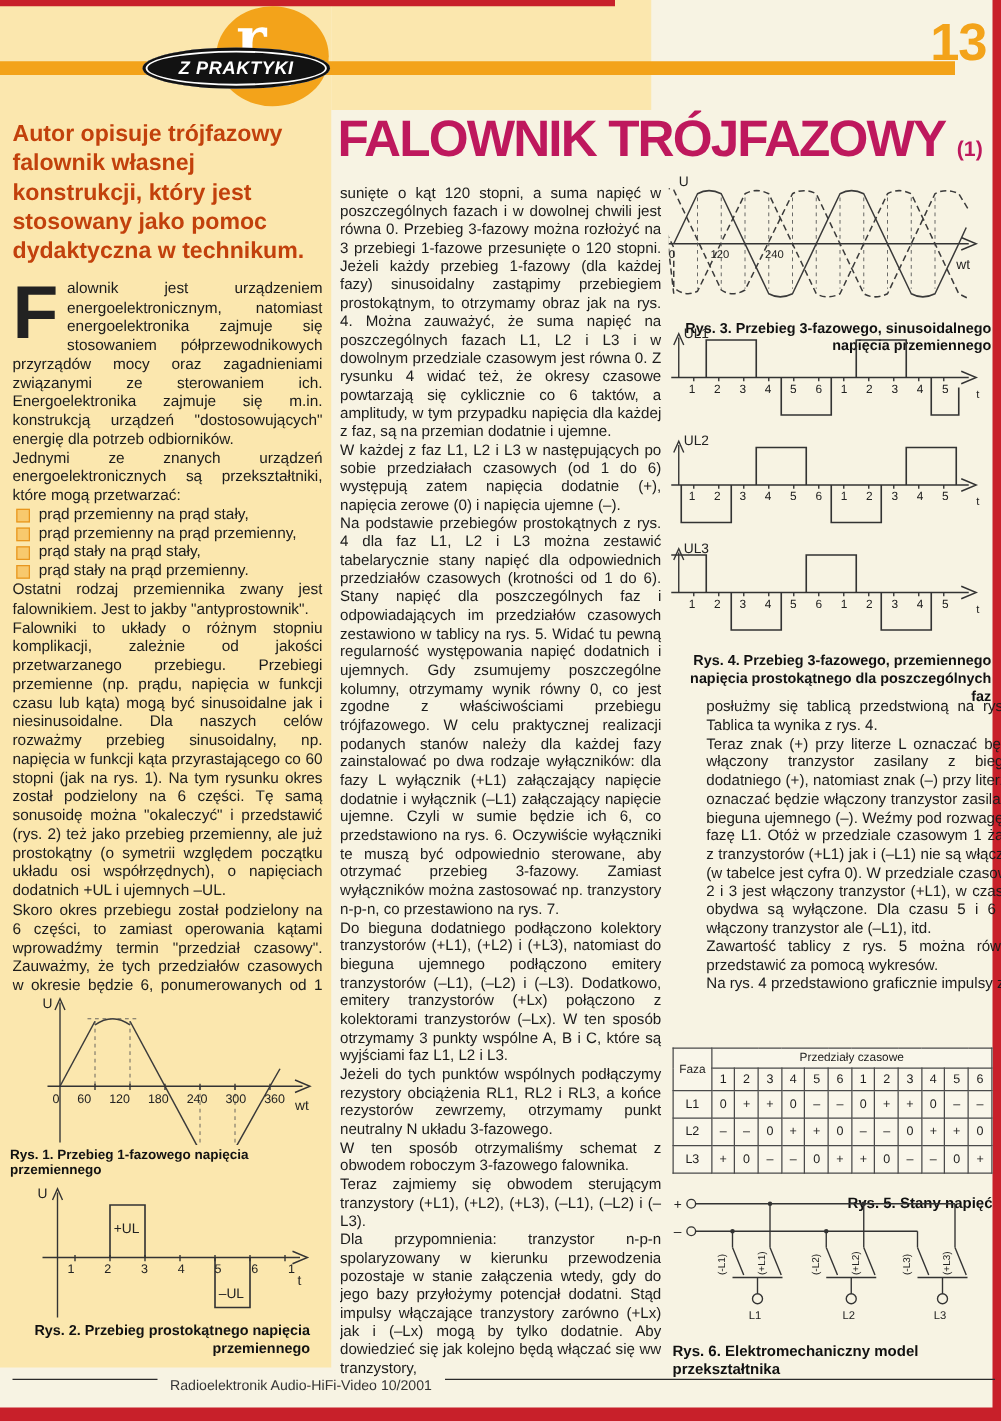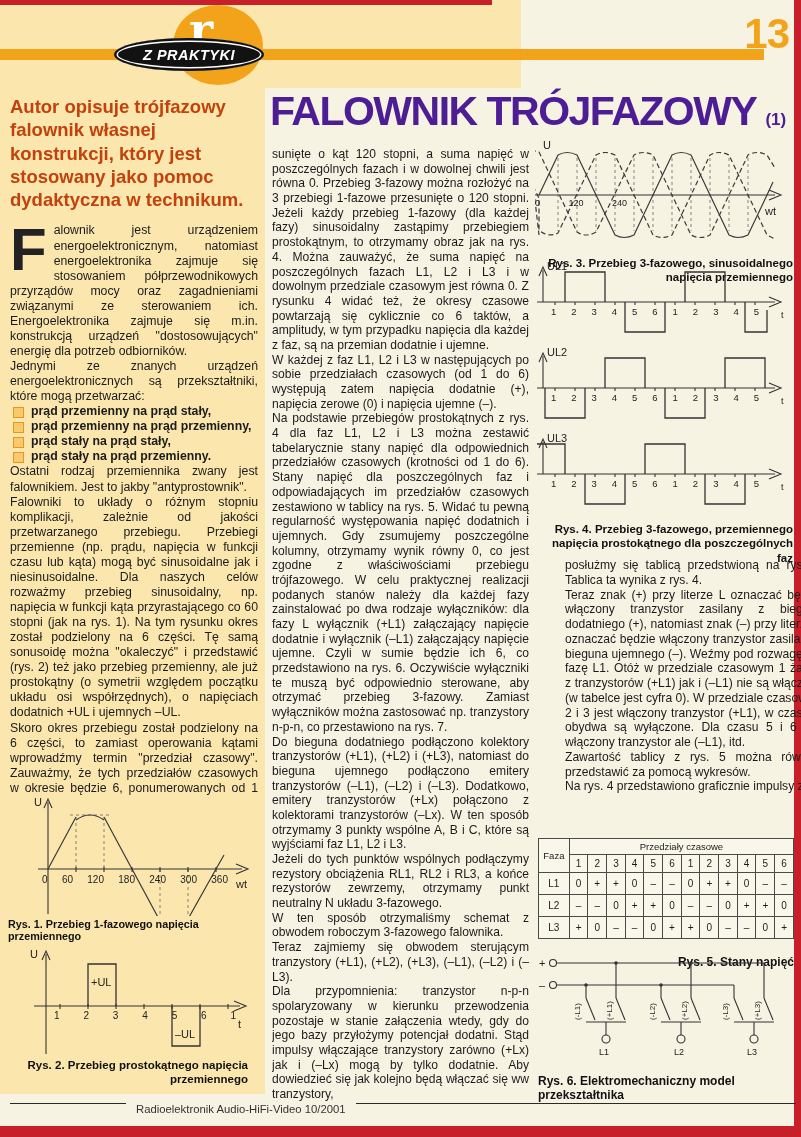--- a/index.html
+++ b/index.html
@@ -20,33 +20,33 @@
   .logo-r{position:absolute;left:16px;top:-2px;font:bold 46px "DejaVu Serif",serif;color:#fff;}
   .logo-e{position:absolute;left:42px;top:24px;font:bold 42px "DejaVu Serif",serif;color:#fff;}
   .badge{position:absolute;left:114px;top:38px;width:150px;height:33px;background:#121212;
          border-radius:50%;box-shadow:inset 0 0 0 2.5px #121212, inset 0 0 0 4px #fff;
          display:flex;align-items:center;justify-content:center;}
   .badge span{color:#fff;font:italic bold 14.5px "Liberation Sans",sans-serif;letter-spacing:.5px;}
   .page-no{position:absolute;right:12px;top:10px;font:bold 42px "Liberation Sans",sans-serif;
            color:#f3a31a;letter-spacing:-1px;}
   
   .title{position:absolute;left:270px;top:88px;width:528px;white-space:nowrap;
-         font:bold 41px "Liberation Sans",sans-serif;color:#4c1d95;letter-spacing:-1.5px;}
+         font:bold 41px "Liberation Sans",sans-serif;color:#be185d;letter-spacing:-1.5px;}
   .title small{font-size:17px;font-weight:bold;letter-spacing:0;}
   
   .col{position:absolute;text-align:justify;font-size:12.3px;line-height:1.225;color:#1b1b1b;}
   .col p{margin:0;}
   .col-left{left:10px;top:95px;width:248px;height:702px;overflow:hidden;}
   .col-mid{left:272px;top:147px;width:257px;height:958px;overflow:hidden;font-size:12.1px;line-height:1.215;}
   .col-right-text{left:565px;top:558px;width:258px;height:272px;overflow:hidden;font-size:12.1px;line-height:1.22;}
   .lead{font:bold 18.5px "Liberation Sans",sans-serif;line-height:1.26;text-align:left;
         margin:0 0 12px 0 !important;color:#c2410c;}
   .dropcap{float:left;font-size:60px;line-height:48px;font-weight:bold;margin:3px 7px 0 0;color:#222;}
   ul.conv{list-style:none;margin:0;padding:0;}
-  ul.conv li{display:flex;font-weight:bold;}
+  ul.conv li{display:flex;}
   ul.conv li::before{content:"";flex:0 0 9px;height:9px;margin:3px 7px 0 3px;
         background:#f8c96d;border:1.5px solid #e8961e;}
   
   .fig{position:absolute;}
   .fig svg{display:block;}
   .caption{font:bold 10.8px "Liberation Sans",sans-serif;color:#111;margin-top:2px;}
   .caption.center{text-align:right;font-size:11.5px;line-height:1.25;}
   .ticks{position:absolute;display:flex;justify-content:space-between;
          font-size:10px;color:#222;}
   .ticks span{text-align:center;}

